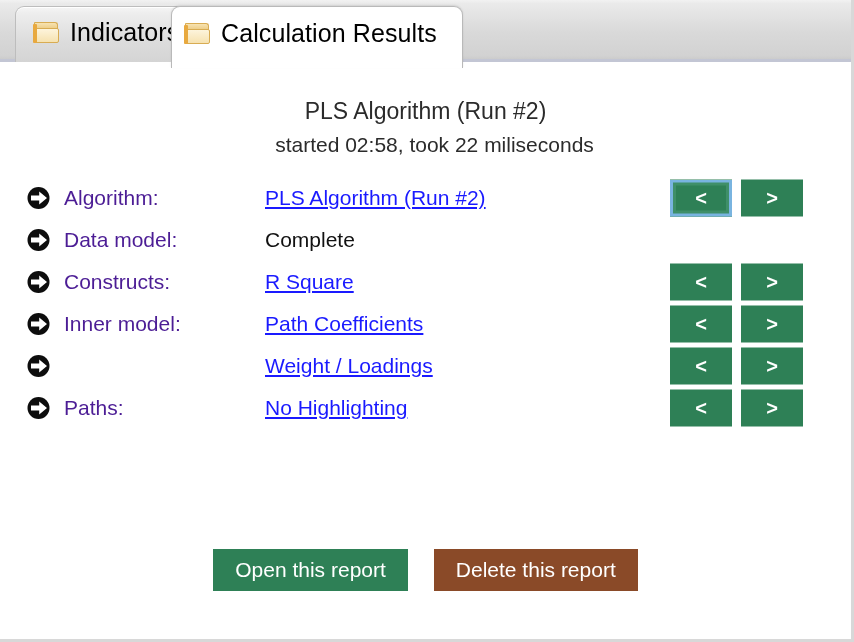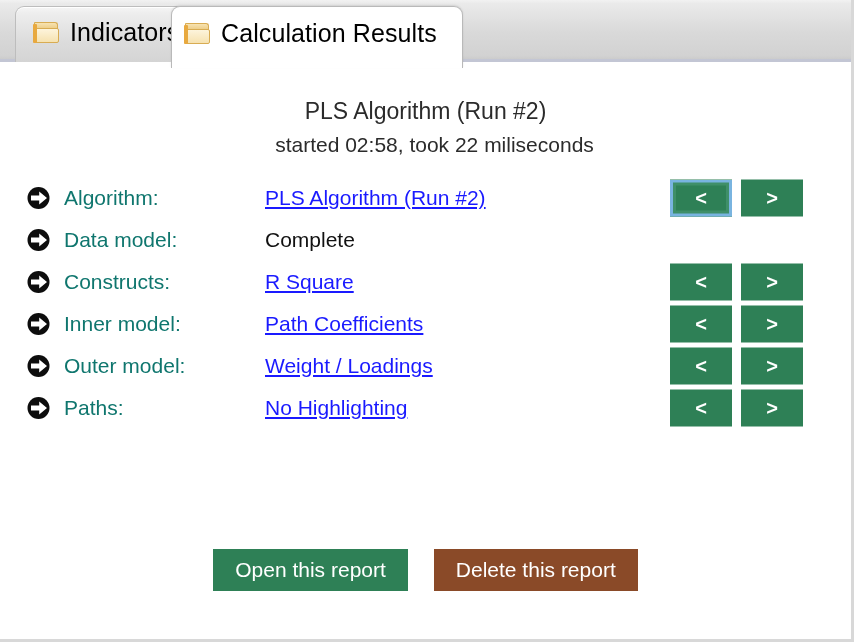--- a/index.html
+++ b/index.html
@@ -155,21 +155,21 @@
     top: 50%;
     transform: translateY(-50%);
     width: 27px;
     height: 24px;
     flex: 0 0 auto;
   }
   .row-label {
     position: absolute;
     left: 64px;
     font-size: 21px;
-    color: #0f766e;
+    color: #4c1d95;
     white-space: nowrap;
   }
   .row-value {
     position: absolute;
     left: 265px;
     font-size: 21px;
     color: #111111;
     white-space: nowrap;
   }
   .row-value.link {
@@ -311,21 +311,20 @@
           <div class="nav-pair">
             <button class="arrow-btn">&lt;</button>
             <button class="arrow-btn">&gt;</button>
           </div>
         </div>
         <div class="detail-row">
           <svg class="bullet-icon" viewBox="0 0 27 24">
             <circle cx="13.5" cy="12" r="11" fill="#0d0d0d"></circle>
             <path d="M6 9.4 H14.2 V5.4 L22 12 L14.2 18.6 V14.6 H6 Z" fill="#ffffff"></path>
           </svg>
-          <span class="row-label">Outer model:</span>
           <span class="row-value link">Weight / Loadings</span>
           <div class="nav-pair">
             <button class="arrow-btn">&lt;</button>
             <button class="arrow-btn">&gt;</button>
           </div>
         </div>
         <div class="detail-row">
           <svg class="bullet-icon" viewBox="0 0 27 24">
             <circle cx="13.5" cy="12" r="11" fill="#0d0d0d"></circle>
             <path d="M6 9.4 H14.2 V5.4 L22 12 L14.2 18.6 V14.6 H6 Z" fill="#ffffff"></path>

